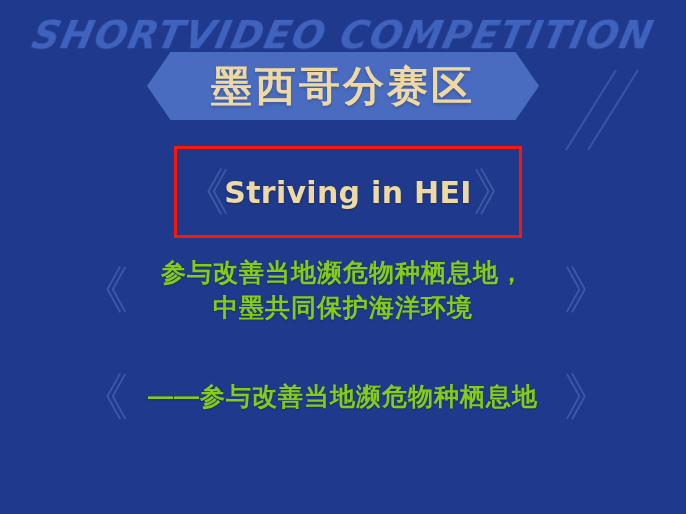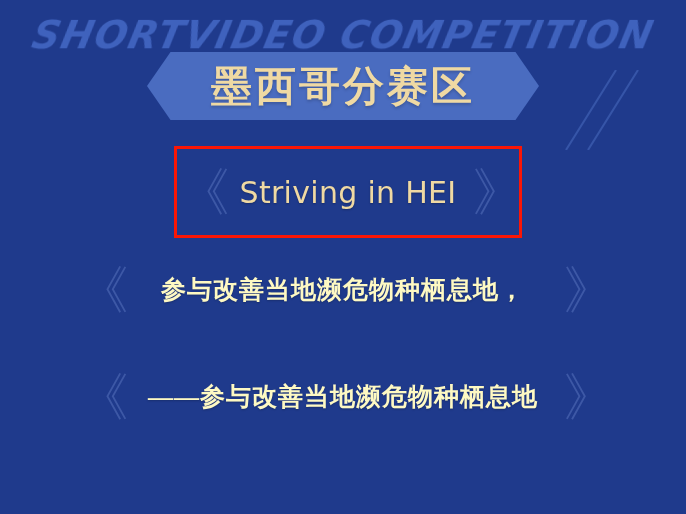--- a/index.html
+++ b/index.html
@@ -104,44 +104,44 @@
     position:absolute;
     left:174px; top:146px;
     width:348px; height:92px;
     display:flex;
     align-items:center;
     justify-content:center;
   }
   .eng-title {
     font-family:"DejaVu Sans","Liberation Sans",sans-serif;
     font-size:30px;
-    font-weight:400;
+    font-weight:700;
     color:#efd9a3;
     letter-spacing:.3px;
     white-space:nowrap;
     text-shadow:0 1px 2px rgba(0,0,0,.25);
   }
 
   
   .para-block {
     position:absolute;
     left:50%;
     transform:translateX(-50%);
     width:540px;
     display:flex;
     align-items:center;
     justify-content:center;
   }
   .para-block .body {
     text-align:center;
-    font-family:Liberation Serif, serif;
+    font-family:Liberation Sans, sans-serif;
     font-size:25px;
     font-weight:700;
     line-height:1.42;
-    color:#fef9c3;
+    color:#84cc16;
     letter-spacing:1px;
     text-shadow:0 1px 2px rgba(0,0,0,.22);
     white-space:nowrap;
   }
   .para-block .line { display:block; }
 
   #block-habitat { top:248px; height:84px; }
   #block-belt    { top:352px; height:90px; }
 </style>
 </head>
@@ -166,20 +166,21 @@
     <span class="eng-title">Striving in HEI</span>
     <span class="chev right">》</span>
   </div>
 
   <div class="red-box"></div>
 
   <div class="para-block" id="block-habitat">
     <span class="chev left">《</span>
     <span class="body">
       <span class="line">参与改善当地濒危物种栖息地，</span>
+      <span class="line">中墨共同保护海洋环境</span>
     </span>
     <span class="chev right">》</span>
   </div>
 
   <div class="para-block" id="block-belt">
     <span class="chev left">《</span>
     <span class="body">
       <span class="line">——参与改善当地濒危物种栖息地</span>
     </span>
     <span class="chev right">》</span>

